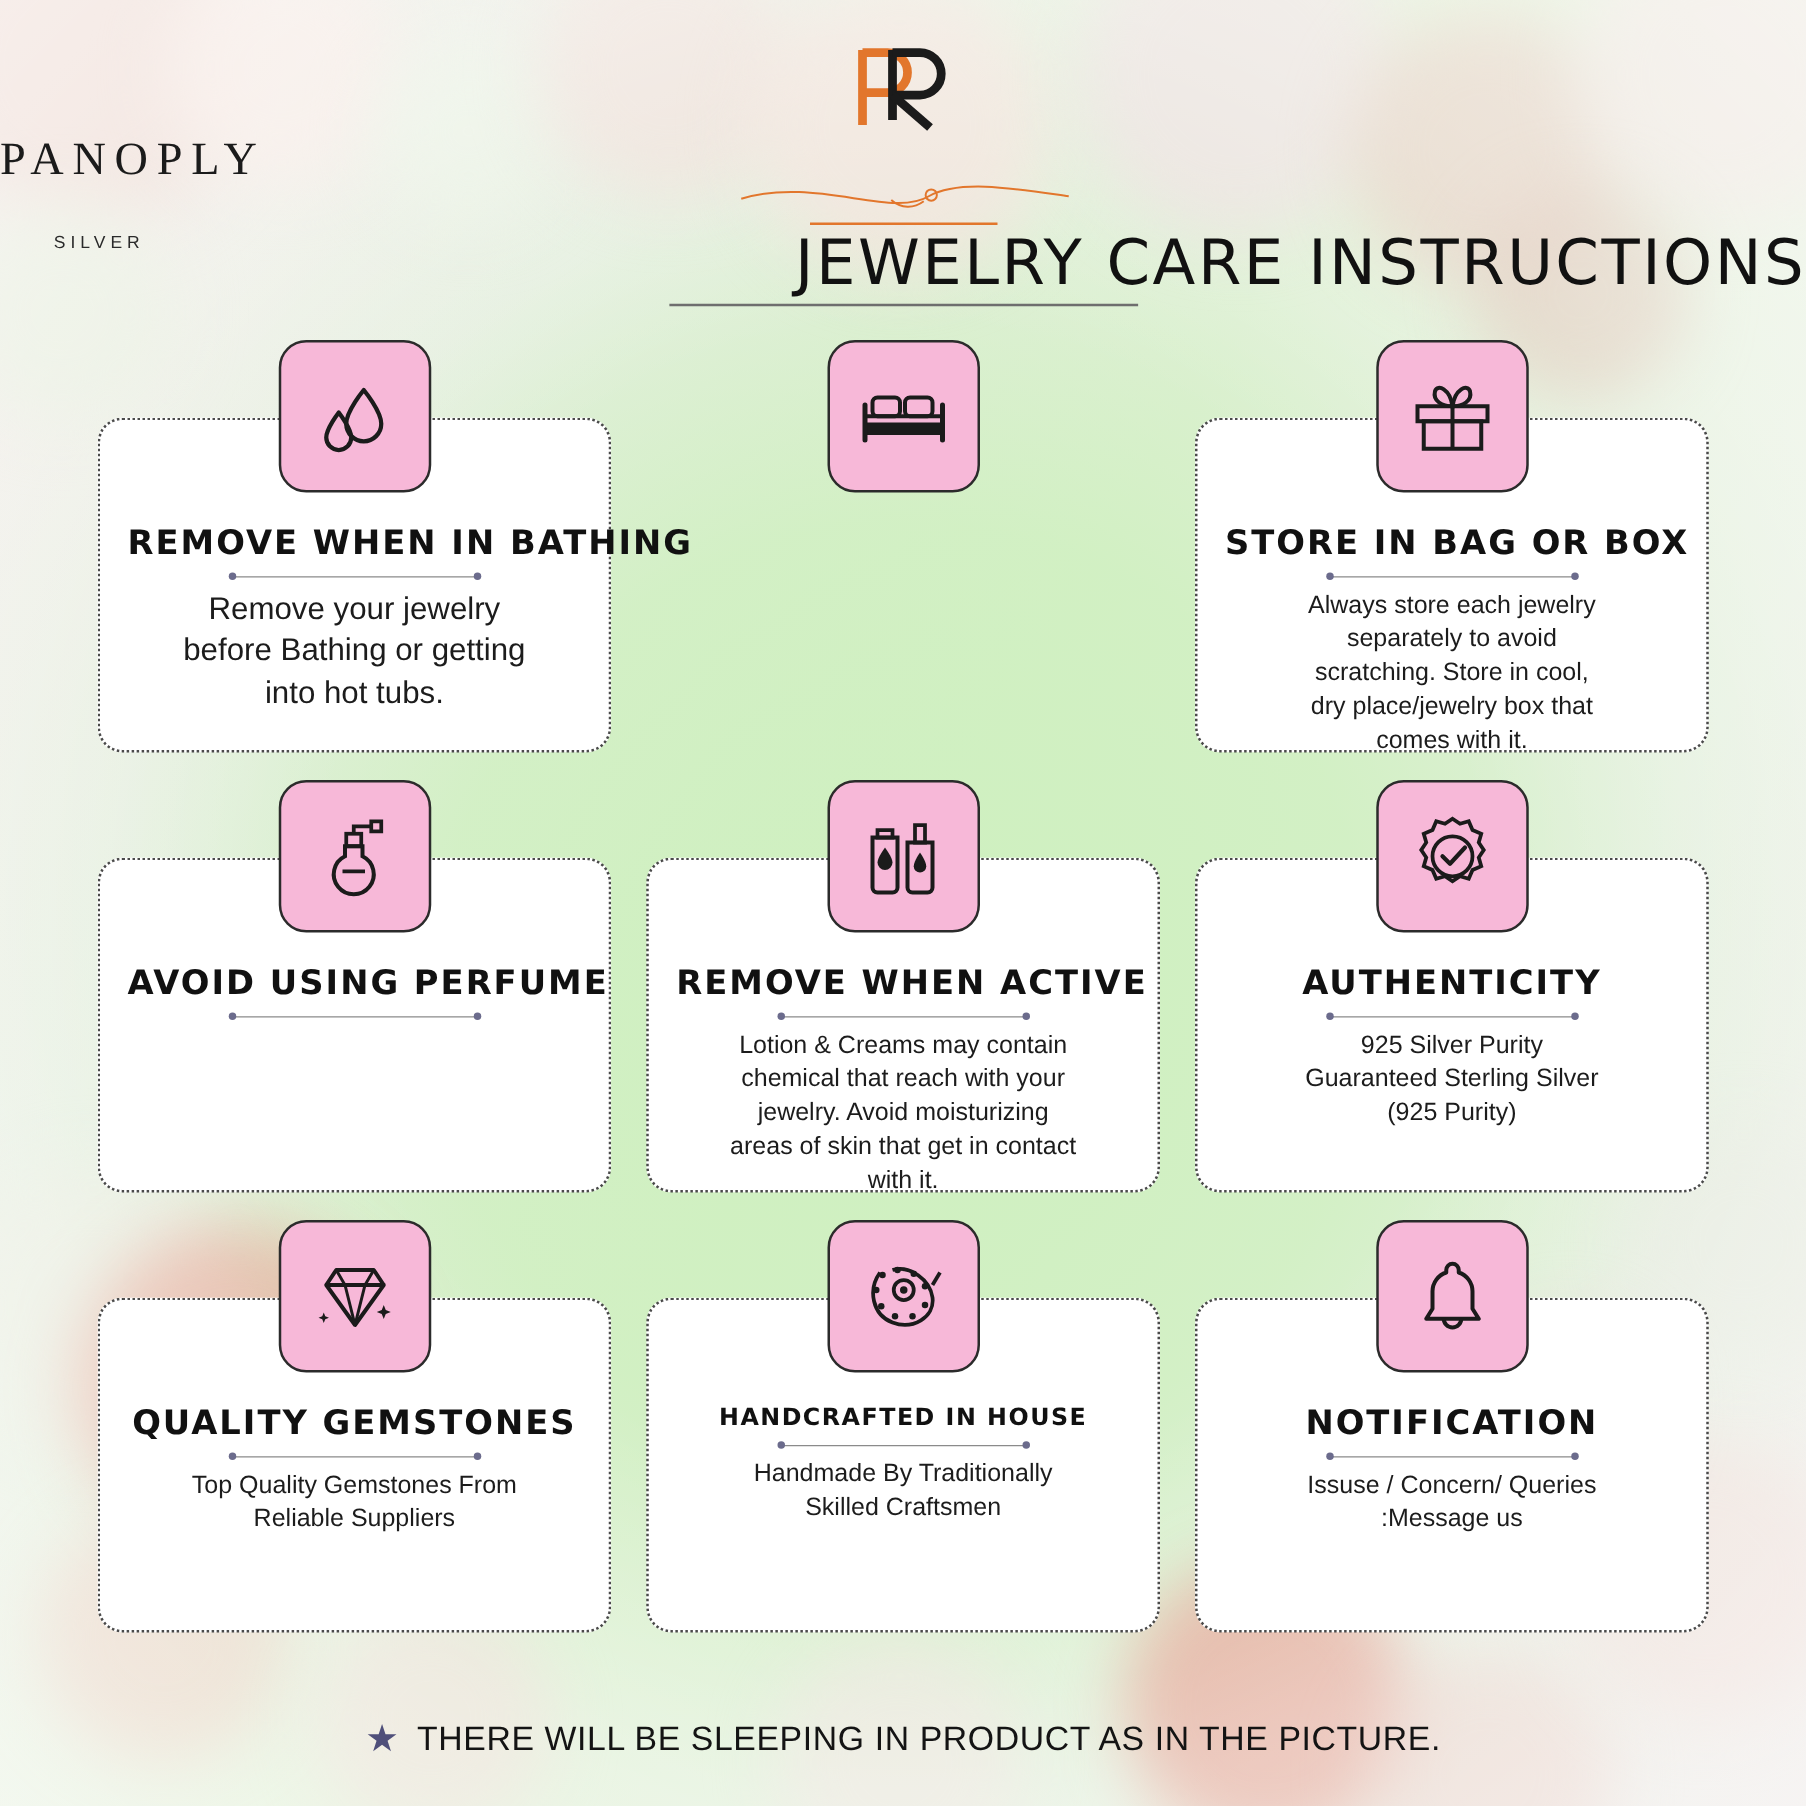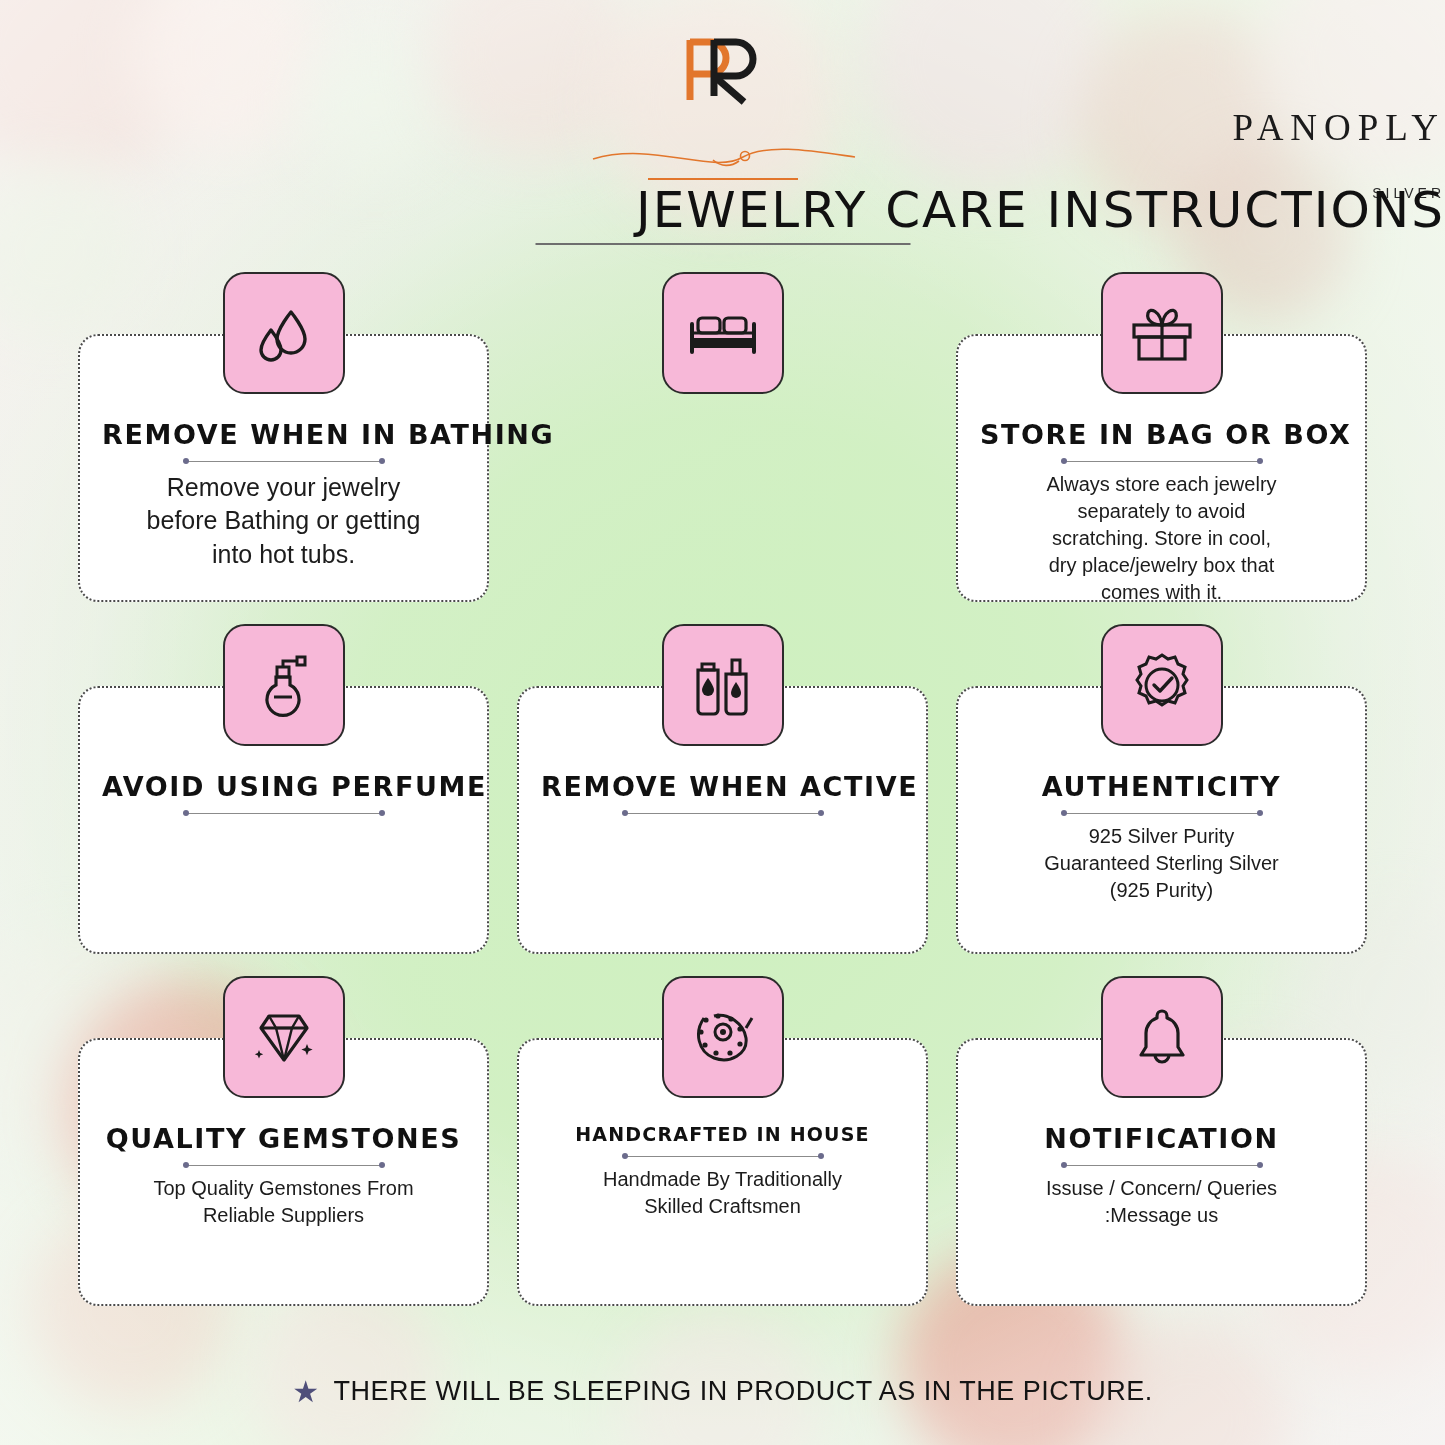--- a/index.html
+++ b/index.html
@@ -44,21 +44,21 @@
     width: 1445px;
     height: 1445px;
   }
 
   
   .logo-wrap {
     position: absolute;
     top: 34px;
     left: 0;
     right: 0;
-    text-align: right;
+    text-align: left;
   }
   .logo-mark {
     display: block;
     margin: 0 auto;
   }
   .logo-name {
     font-family: "Liberation Serif", serif;
     font-size: 37px;
     letter-spacing: 7px;
     color: #1b1b1b;
@@ -319,20 +319,25 @@
             <path d="M51 10 h8 v8 h-8 z" fill="none" stroke="#1b1b1b" stroke-width="3"></path>
             <path d="M28 50 h18" stroke="#1b1b1b" stroke-width="3"></path>
           </svg>
         </div>
       </div>
 
       <div class="cell">
         <div class="card">
           <div class="card-title">REMOVE WHEN ACTIVE</div>
           <div class="divider"></div>
+          <div class="card-body">Lotion &amp; Creams may contain
+chemical that reach with your
+jewelry. Avoid moisturizing
+areas of skin that get in contact
+with it.</div>
         </div>
         <div class="icon-badge">
           <svg width="78" height="78" viewBox="0 0 78 78">
             <path d="M14 24 h20 v40 a4 4 0 0 1 -4 4 h-12 a4 4 0 0 1 -4 -4 z" fill="none" stroke="#1b1b1b" stroke-width="3.2"></path>
             <path d="M18 18 h12 v6 h-12 z" fill="none" stroke="#1b1b1b" stroke-width="3"></path>
             <path d="M24 32 C24 32 30 40 30 44 a6 6 0 0 1 -12 0 C18 40 24 32 24 32 Z" fill="#1b1b1b"></path>
             <path d="M42 28 h20 v36 a4 4 0 0 1 -4 4 h-12 a4 4 0 0 1 -4 -4 z" fill="none" stroke="#1b1b1b" stroke-width="3.2"></path>
             <path d="M48 14 h8 v14 h-8 z" fill="none" stroke="#1b1b1b" stroke-width="3"></path>
             <path d="M52 36 C52 36 57 43 57 47 a5 5 0 0 1 -10 0 C47 43 52 36 52 36 Z" fill="#1b1b1b"></path>
           </svg>

